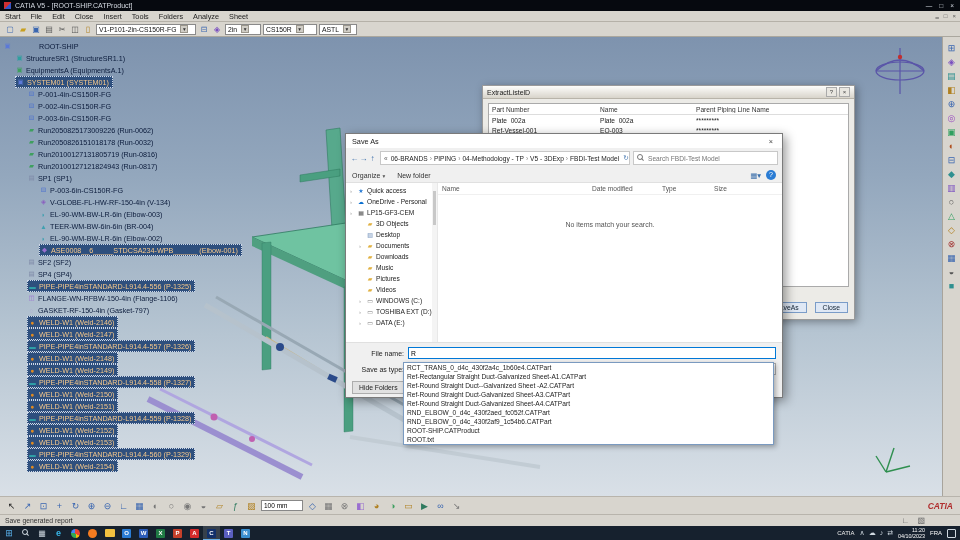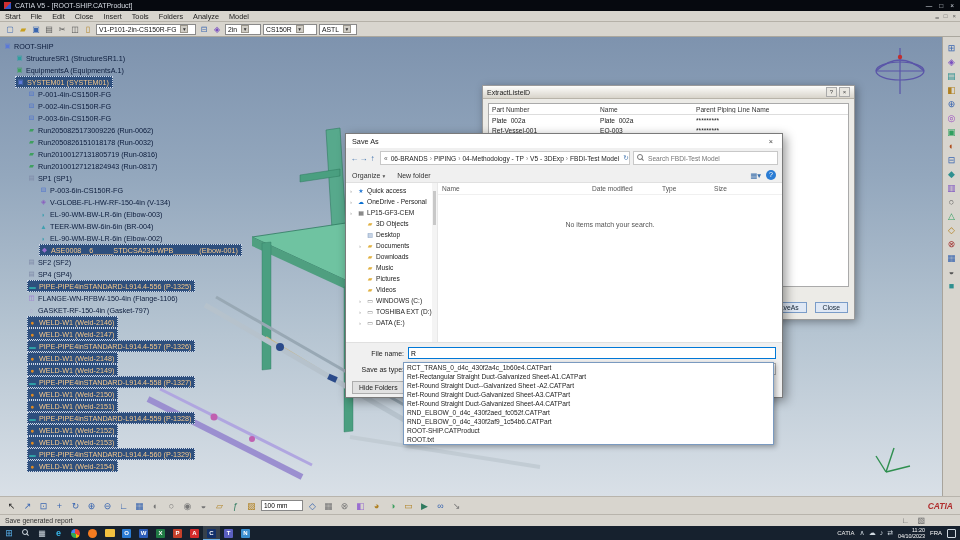--- a/index.html
+++ b/index.html
@@ -137,21 +137,21 @@
   <div class="menubar">
     <span style="display:flex">
         <span class="mi">Start</span>
         <span class="mi">File</span>
         <span class="mi">Edit</span>
         <span class="mi">Close</span>
         <span class="mi">Insert</span>
         <span class="mi">Tools</span>
         <span class="mi">Folders</span>
         <span class="mi">Analyze</span>
-        <span class="mi">Model</span>
+        <span class="mi">Sheet</span>
       </span>
     <span class="doc-ctrls">
         <span>‗</span>
         <span>□</span>
         <span>×</span>
       </span>
   </div>
 
   <div class="toolbar">
     <span style="display:flex;gap:1px">
@@ -227,21 +227,21 @@
       <circle cx="38" cy="16" r="2.2" fill="#c03030"></circle>
     </svg>
     <svg class="triad" viewBox="0 0 40 36">
       <line x1="12" y1="28" x2="36" y2="22" stroke="#2f8f4f" stroke-width="1.4"></line>
       <line x1="12" y1="28" x2="20" y2="4" stroke="#2f8f4f" stroke-width="1.4"></line>
       <line x1="12" y1="28" x2="2" y2="12" stroke="#2f8f4f" stroke-width="1.4"></line>
     </svg>
   </div>
 
   <div class="tree">
-      <div class="trow" style="margin-left: 0px;">
+      <div class="trow" style="margin-left: 0px; gap: 25px;">
         <span class="tic" style="color: rgb(91, 121, 216);">▣</span>
         <span class="tlab">ROOT-SHIP</span>
       </div>
       <div class="trow" style="margin-left: 12px;">
         <span class="tic" style="color: rgb(47, 159, 159);">▣</span>
         <span class="tlab">StructureSR1 (StructureSR1.1)</span>
       </div>
       <div class="trow" style="margin-left: 12px;">
         <span class="tic" style="color: rgb(63, 159, 95);">▣</span>
         <span class="tlab">EquipmentsA (EquipmentsA.1)</span>

